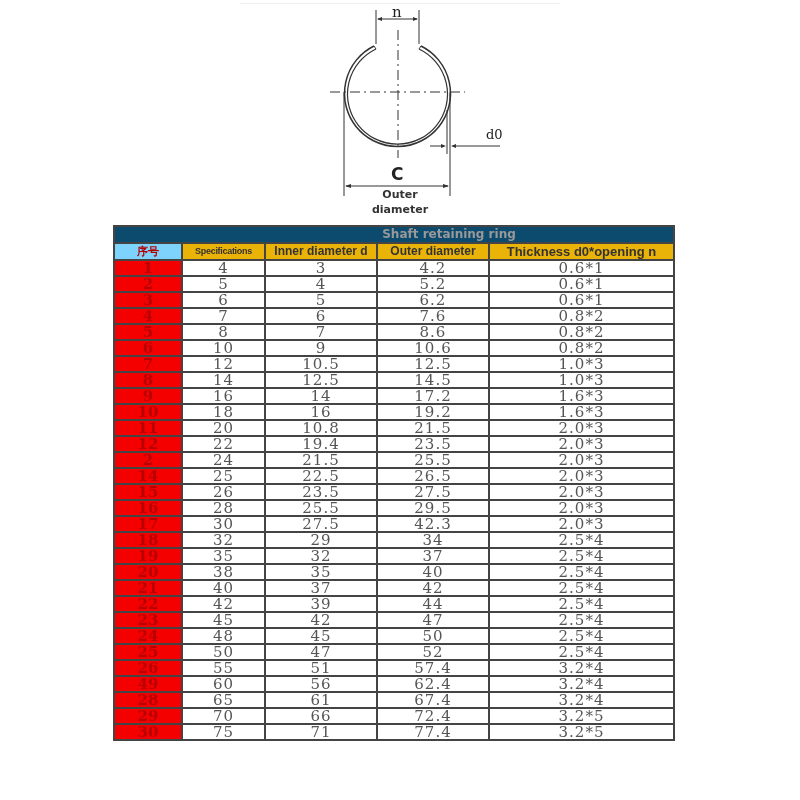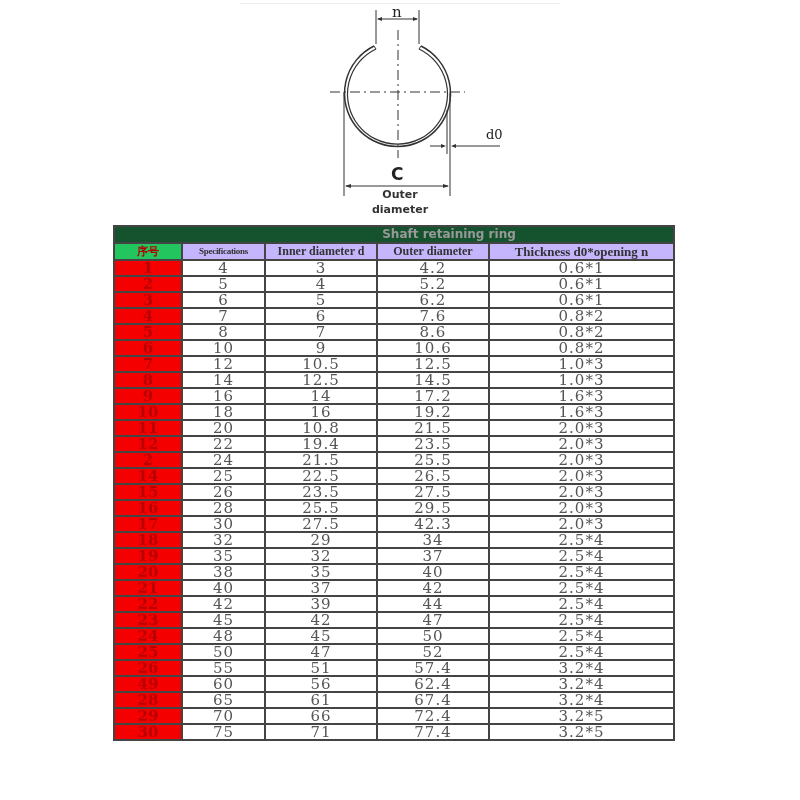--- a/index.html
+++ b/index.html
@@ -8,24 +8,24 @@
   #diagram { position:absolute; left:330px; top:0; width:180px; height:220px; }
   #diagram svg { position:absolute; left:0; top:0; }
   .lbl { position:absolute; color:#222; }
   #lbl-n { left:62px; top:3px; font-size:15px; font-family:"DejaVu Serif", serif; }
   #lbl-d0 { left:156px; top:127px; font-size:13px; font-family:"DejaVu Serif", serif; }
   #lbl-c { left:61px; top:164px; font-size:17px; font-weight:bold; font-family:"DejaVu Sans", sans-serif; }
   #lbl-outer { left:35px; top:187px; width:70px; text-align:center; font-size:11px; line-height:15px; font-weight:bold; font-family:"DejaVu Sans", sans-serif; color:#333; }
 
   #spec-table { position:absolute; left:113px; top:225px; border-collapse:collapse; table-layout:fixed; }
   #spec-table td, #spec-table th { border:2px solid #444; padding:0; text-align:center; overflow:hidden; white-space:nowrap; }
-  .title-row td { height:15px; background:#14532d; color:#999; font-family:"DejaVu Sans", sans-serif; font-weight:bold; font-size:12px; line-height:15px; }
+  .title-row td { height:15px; background:#0c4a6e; color:#999; font-family:"DejaVu Sans", sans-serif; font-weight:bold; font-size:12px; line-height:15px; }
   .title-row td span { display:inline-block; padding-left:110px; }
-  .head-row th { height:15px; background:#c4b5fd; color:#333; font-family:Liberation Serif, serif; font-weight:bold; font-size:12px; line-height:15px; }
-  .head-row th.idx { background:#22c55e; color:#b30000; font-family:"DejaVu Serif", serif; font-size:11px; }
+  .head-row th { height:15px; background:#eab308; color:#333; font-family:Liberation Sans, sans-serif; font-weight:bold; font-size:12px; line-height:15px; }
+  .head-row th.idx { background:#7dd3fc; color:#b30000; font-family:"DejaVu Serif", serif; font-size:11px; }
   .head-row th.small { font-size:9px; letter-spacing:-0.3px; }
   .head-row th.th-thick { font-size:13px; }
   .data-row td { height:14px; font-size:15px; line-height:14px; color:#555; background:#fff; letter-spacing:1px; }
   .data-row td.idx { background:#f40000; color:#b80000; font-weight:bold; letter-spacing:0; }
 </style>
 </head>
 <body>
 
 <div id="top-rule"></div>
 

